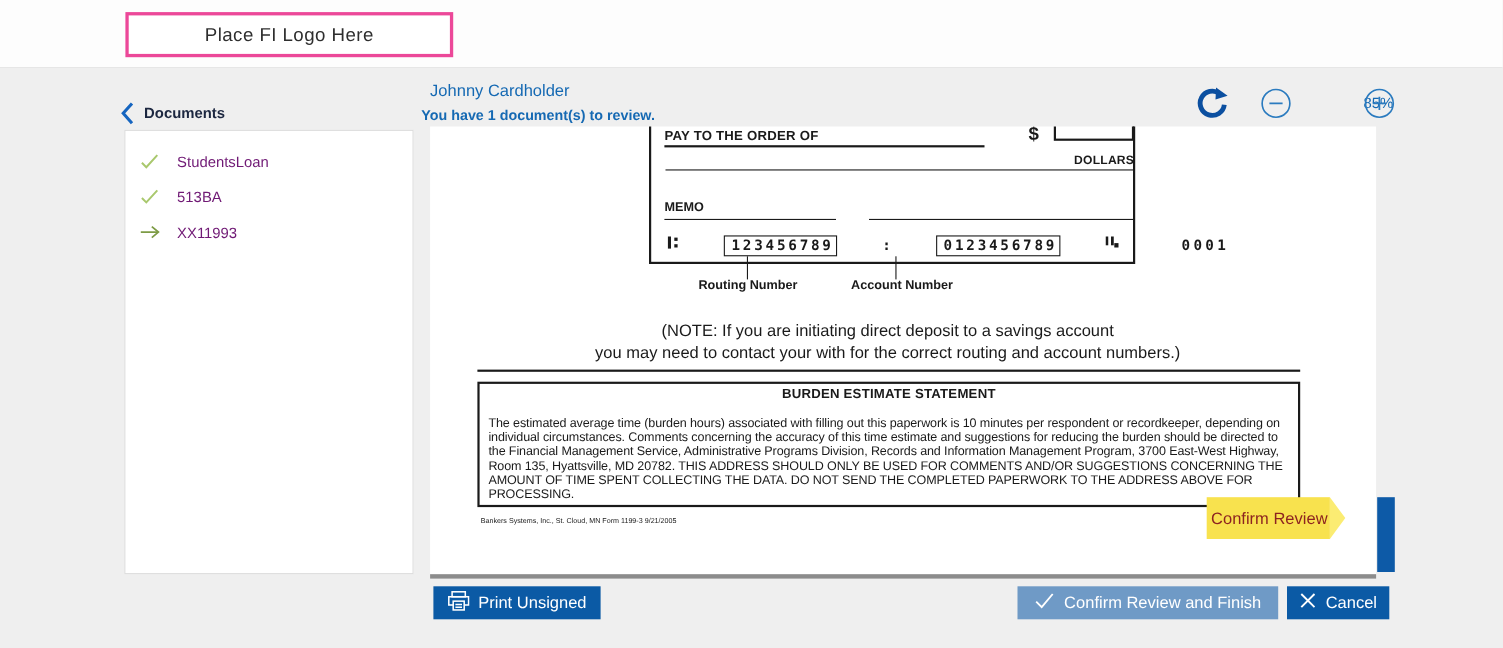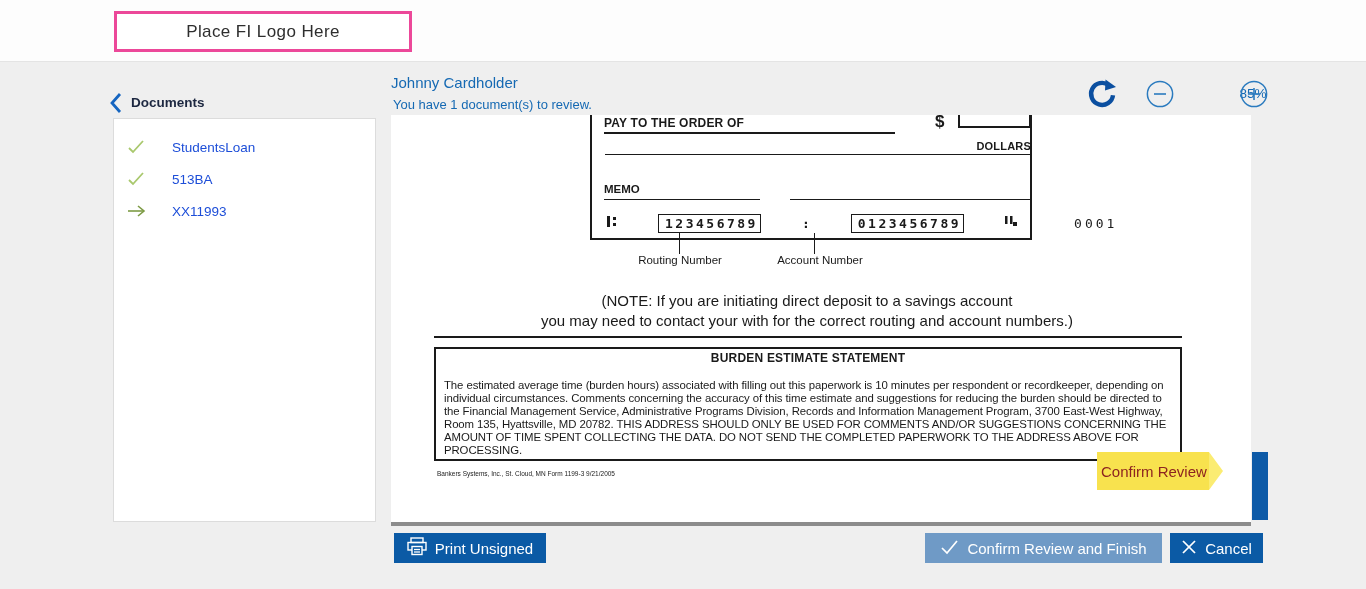--- a/index.html
+++ b/index.html
@@ -8,31 +8,31 @@
   .stage { position:absolute; left:0; top:0; width:1366px; height:589px; }
 
   
   .topbar { position:absolute; left:0; top:0; width:1366px; height:62px; background:#fdfdfd; border-bottom:1px solid #e4e4e4; }
   .logo-box { position:absolute; left:114px; top:11px; width:298px; height:41px; background:#fff; border:3px solid #ec4899; display:flex; align-items:center; justify-content:center; font-size:17px; color:#2e2e2e; letter-spacing:.4px; }
 
   
   .back-btn { position:absolute; left:109px; top:92px; width:18px; height:22px; cursor:pointer; }
   .docs-title { position:absolute; left:131px; top:95px; font-size:13.5px; font-weight:bold; color:#1c2740; }
   .user-name { position:absolute; left:391px; top:74px; font-size:15px; color:#1569b3; }
-  .review-msg { position:absolute; left:393px; top:97px; font-size:13px; color:#1569b3; }
+  .review-msg { position:absolute; left:383px; top:97px; font-size:13px; color:#1569b3;font-weight:bold; }
   .refresh-btn { position:absolute; left:1087px; top:79px; width:30px; height:30px; cursor:pointer; }
   .zoom-out-btn { position:absolute; left:1146px; top:80px; width:28px; height:28px; cursor:pointer; }
   .zoom-level { position:absolute; left:1232px; top:86px; width:42px; text-align:center; font-size:13.5px; color:#1569b3; }
   .zoom-in-btn { position:absolute; left:1240px; top:80px; width:28px; height:28px; cursor:pointer; }
 
   
   .sidebar { position:absolute; left:113px; top:118px; width:263px; height:404px; background:#fff; border:1px solid #dcdcdc; }
   .doc-item { position:absolute; left:0; width:100%; height:30px; display:flex; align-items:center; cursor:pointer; }
   .doc-item .ic { width:24px; margin-left:13px; display:flex; align-items:center; }
-  .doc-item .lbl { font-size:13.5px; color:#1d4ed8; margin-left:21px; }
+  .doc-item .lbl { font-size:13.5px; color:#701a75; margin-left:10px; }
 
   
   .doc-page { position:absolute; left:391px; top:115px; width:860px; height:407px; background:#fff; overflow:hidden; }
   .doc-bottom-edge { position:absolute; left:391px; top:522px; width:860px; height:4px; background:#8c8c8c; }
   .dp { position:absolute; color:#1a1a1a; }
 
   .check-box { left:199px; top:-12px; width:442px; height:137px; border:2px solid #1a1a1a; }
   .payto { left:213px; top:1px; font-size:12px; font-weight:bold; letter-spacing:.2px; }
   .line { border-top:2px solid #1a1a1a; height:0; }
   .pay-line { left:213px; top:17px; width:291px; }
@@ -41,26 +41,26 @@
   .dollars { left:564px; top:25px; width:76px; text-align:right; font-size:11px; font-weight:bold; letter-spacing:.2px; }
   .dollars-line { left:214px; top:39px; width:426px; border-top-width:1.5px; }
   .memo { left:213px; top:68px; font-size:11.5px; font-weight:bold; }
   .memo-line1 { left:213px; top:84px; width:156px; border-top-width:1.5px; }
   .memo-line2 { left:399px; top:84px; width:241px; border-top-width:1.5px; }
 
   .micr-row { left:213px; top:98px; height:20px; display:flex; align-items:center;gap:38px; }
   .micr-digits { font-family:"DejaVu Sans Mono", monospace; font-weight:bold; font-size:13px; letter-spacing:2.5px; padding:1px 2px 1px 6px; border:1.5px solid #1a1a1a; white-space:nowrap; }
   .micr-sep { font-family:"DejaVu Sans Mono", monospace; font-weight:bold; font-size:13px; padding:0 3px; }
   .micr-sym { display:inline-block; margin:0 3px; }
-  .check-num { font-family:"DejaVu Sans Mono", monospace; font-weight:normal; font-size:13px; letter-spacing:3px; margin-left:16px; }
+  .check-num { font-family:"DejaVu Sans Mono", monospace; font-weight:bold; font-size:13px; letter-spacing:3px; margin-left:16px; }
 
   .leader { width:0; border-left:1.5px solid #1a1a1a; }
   .leader-r { left:288px; top:118px; height:21px; }
   .leader-a { left:423px; top:118px; height:21px; }
-  .num-label { top:139px; font-size:11.5px; font-weight:normal; text-align:center; }
+  .num-label { top:139px; font-size:11.5px; font-weight:bold; text-align:center; }
   .routing-label { left:229px; width:120px; }
   .account-label { left:364px; width:130px; }
 
   .note { left:116px; top:176px; width:600px; text-align:center; font-size:15px; line-height:20px; color:#1a1a1a; }
 
   .rule { left:43px; top:221px; width:748px; }
   .burden-box { left:43px; top:232px; width:748px; height:114px; border:2px solid #1a1a1a; padding:2px 8px 0 8px; }
   .burden-title { text-align:center; font-size:12px; font-weight:bold; letter-spacing:.2px; margin-bottom:14px; }
   .burden-body { font-size:11.4px; line-height:12.9px; letter-spacing:-.1px; }
   .bankers { left:46px; top:355px; font-size:6.5px; color:#222; }

